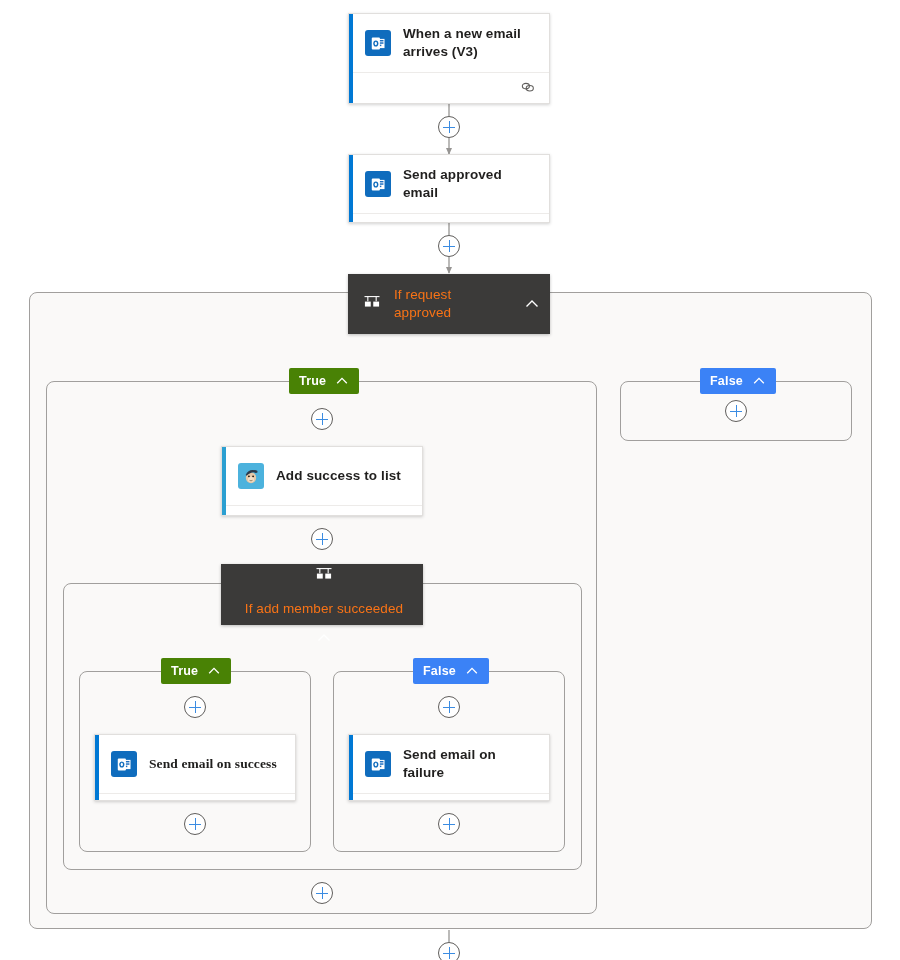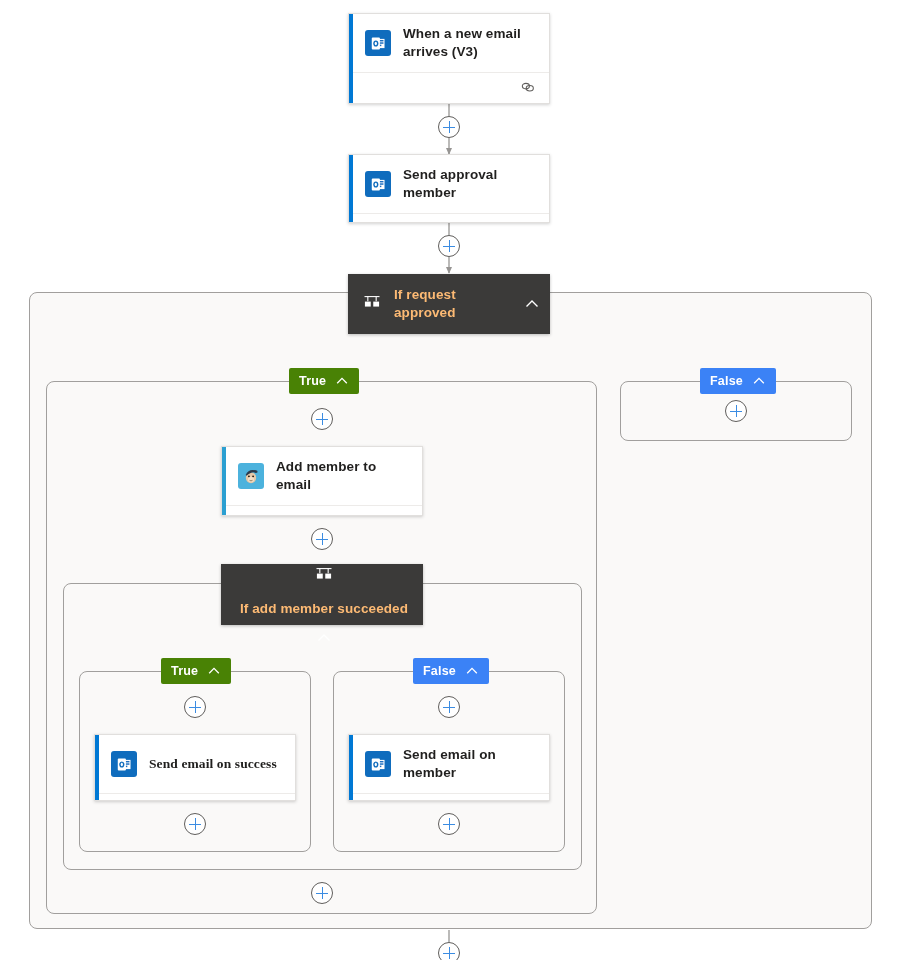--- a/index.html
+++ b/index.html
@@ -93,22 +93,22 @@
     background: #3b3a39;
     box-shadow: 0 1px 3px rgba(0,0,0,0.25);
     display: flex;
     align-items: center;
     padding: 0 10px 0 14px;
     gap: 12px;
   }
   .cond-title {
     flex: 1;
     font-size: 13.5px;
-    font-weight: bold;
-    color: #fdba74;
+    font-weight: normal;
+    color: #f97316;
     line-height: 1.34;
     letter-spacing: 0.1px;
   }
   .cond-chev { width: 16px; height: 16px; flex: 0 0 16px; }
 
   
   .pill {
     position: absolute;
     box-sizing: border-box;
     height: 26px;
@@ -231,21 +231,21 @@
         <svg width="17" height="17" viewBox="0 0 24 24">
           <rect x="9.5" y="5.5" width="11" height="13" fill="#ffffff"></rect>
           <rect x="11" y="7" width="8" height="2.1" fill="#1d6fc0"></rect>
           <rect x="11" y="10.3" width="8" height="2.1" fill="#1d6fc0"></rect>
           <rect x="11" y="13.6" width="5" height="2.1" fill="#1d6fc0"></rect>
           <rect x="2.5" y="3.5" width="11.5" height="17" rx="1.4" fill="#ffffff"></rect>
           <ellipse cx="8.2" cy="12" rx="3.6" ry="4.4" fill="#0f6cbd"></ellipse>
           <ellipse cx="8.2" cy="12" rx="1.6" ry="2.3" fill="#ffffff"></ellipse>
         </svg>
       </span>
-      <span class="card-title">Send approval member</span>
+      <span class="card-title">Send approved email</span>
     </div>
     <div class="card-foot">
       <svg class="link-icon" viewBox="0 0 18 14">
         <ellipse cx="6.6" cy="6" rx="4" ry="3.1" fill="none" stroke="#605e5c" stroke-width="1.2"></ellipse>
         <ellipse cx="11" cy="8.4" rx="4" ry="3.1" fill="none" stroke="#605e5c" stroke-width="1.2"></ellipse>
       </svg>
     </div>
   </div>
 
   <div class="cond" style="left:348px; top:266px; width:202px; height:60px;">
@@ -285,21 +285,21 @@
         <svg width="20" height="20" viewBox="0 0 24 24">
           <ellipse cx="12" cy="14" rx="6.2" ry="6.6" fill="#e6c9a8"></ellipse>
           <ellipse cx="12" cy="16.2" rx="3.6" ry="3.2" fill="#f2e0c9"></ellipse>
           <circle cx="9.5" cy="12.4" r="1.15" fill="#241c15"></circle>
           <circle cx="14.5" cy="12.4" r="1.15" fill="#241c15"></circle>
           <path d="M10.2 17.2 Q12 18.6 13.8 17.2" stroke="#7a5c3c" stroke-width="0.9" fill="none"></path>
           <path d="M5.6 10.8 Q9 3.6 16.6 5.2 Q19 6 18.3 8.1 Q13 5.6 6.6 11.8 Z" fill="#2b3a4a"></path>
           <ellipse cx="17.6" cy="6.6" rx="2.3" ry="1.5" fill="#2b3a4a" transform="rotate(14 17.6 6.6)"></ellipse>
         </svg>
       </span>
-      <span class="card-title">Add member to email</span>
+      <span class="card-title">Add success to list</span>
     </div>
     <div class="card-foot">
       <svg class="link-icon" viewBox="0 0 18 14">
         <ellipse cx="6.6" cy="6" rx="4" ry="3.1" fill="none" stroke="#605e5c" stroke-width="1.2"></ellipse>
         <ellipse cx="11" cy="8.4" rx="4" ry="3.1" fill="none" stroke="#605e5c" stroke-width="1.2"></ellipse>
       </svg>
     </div>
   </div>
 
   <div class="cond" style="left:221px; top:556px; width:202px; height:61px;flex-direction:column;">
@@ -363,21 +363,21 @@
         <svg width="17" height="17" viewBox="0 0 24 24">
           <rect x="9.5" y="5.5" width="11" height="13" fill="#ffffff"></rect>
           <rect x="11" y="7" width="8" height="2.1" fill="#1d6fc0"></rect>
           <rect x="11" y="10.3" width="8" height="2.1" fill="#1d6fc0"></rect>
           <rect x="11" y="13.6" width="5" height="2.1" fill="#1d6fc0"></rect>
           <rect x="2.5" y="3.5" width="11.5" height="17" rx="1.4" fill="#ffffff"></rect>
           <ellipse cx="8.2" cy="12" rx="3.6" ry="4.4" fill="#0f6cbd"></ellipse>
           <ellipse cx="8.2" cy="12" rx="1.6" ry="2.3" fill="#ffffff"></ellipse>
         </svg>
       </span>
-      <span class="card-title">Send email on member</span>
+      <span class="card-title">Send email on failure</span>
     </div>
     <div class="card-foot">
       <svg class="link-icon" viewBox="0 0 18 14">
         <ellipse cx="6.6" cy="6" rx="4" ry="3.1" fill="none" stroke="#605e5c" stroke-width="1.2"></ellipse>
         <ellipse cx="11" cy="8.4" rx="4" ry="3.1" fill="none" stroke="#605e5c" stroke-width="1.2"></ellipse>
       </svg>
     </div>
   </div>
 
   <div class="plus" style="left:438px; top:108px;"></div>

